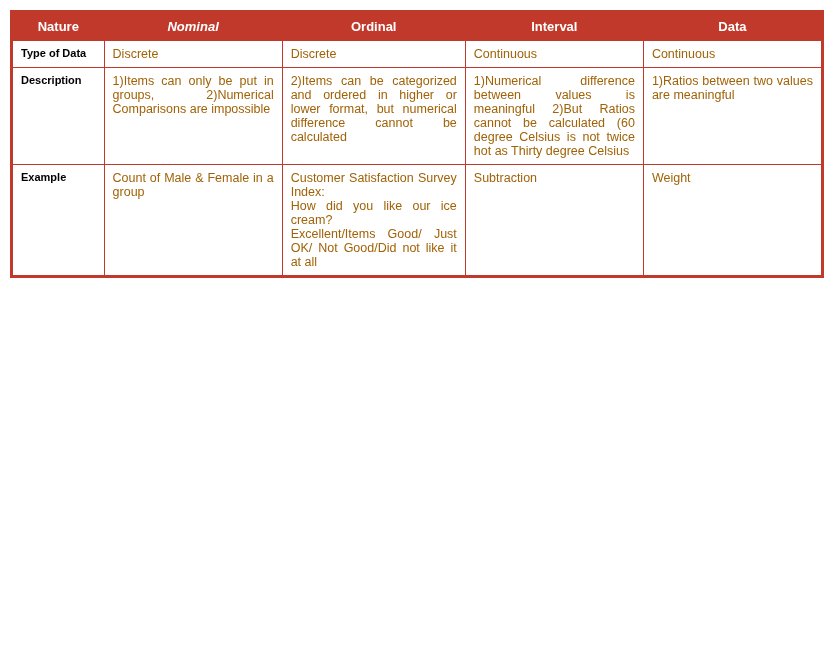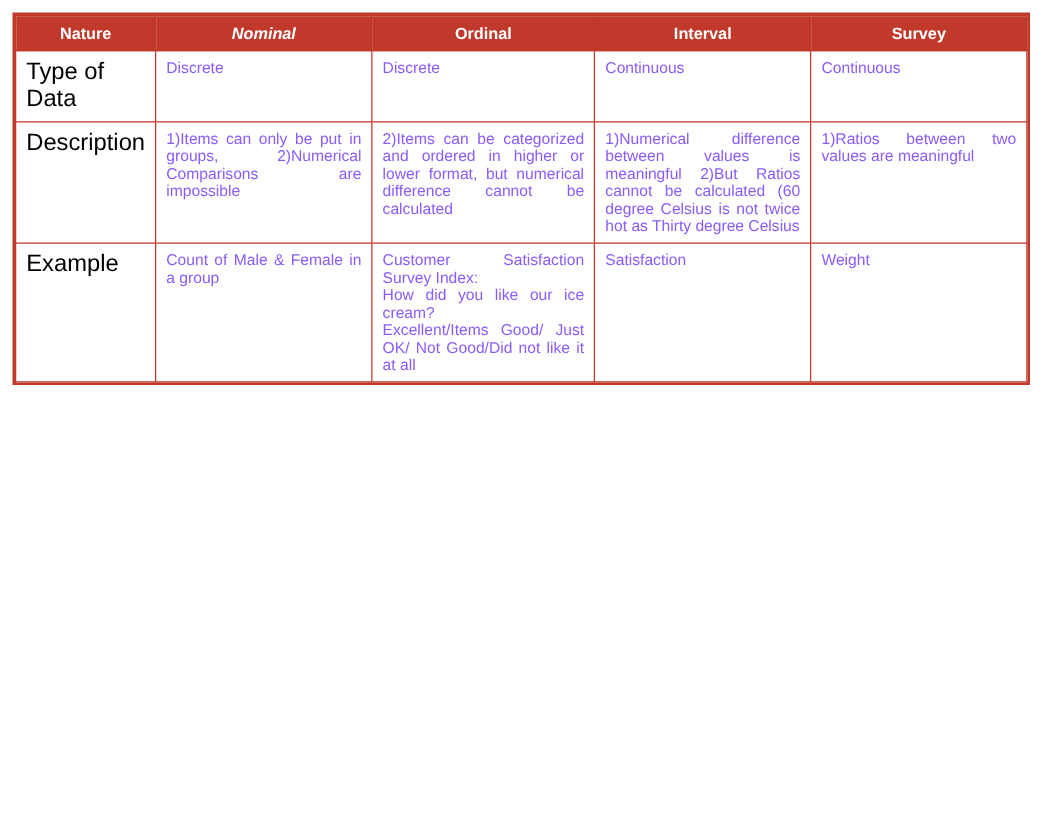--- a/index.html
+++ b/index.html
@@ -27,27 +27,27 @@
       margin-top: 32px;
     }
     thead th {
       background-color: #c0392b;
       color: #fff;
       text-align: center;
       font-weight: bold;
       font-size: 13px;
     }
     tbody td:first-child {
-      font-weight: normal;
-      font-size: 19px;
+      font-weight: bold;
+      font-size: 11px;
       color: #000;
       width: 90px;
     }
     tbody td {
-      color: #8b5cf6;
+      color: #a16207;
       font-size: 12.5px;
       text-align: justify;
     }
     tbody td:first-child {
       color: #000;
       text-align: left;
     }
     .col-nature { width: 90px; }
     .col-nominal { width: 175px; font-style: italic; }
     .col-ordinal { width: 180px; }
@@ -58,21 +58,21 @@
 <body>
 
 <div class="table-wrapper">
   <table>
     <thead>
       <tr>
         <th class="col-nature">Nature</th>
         <th class="col-nominal">Nominal</th>
         <th class="col-ordinal">Ordinal</th>
         <th class="col-interval">Interval</th>
-        <th class="col-ratio">Survey</th>
+        <th class="col-ratio">Data</th>
       </tr>
     </thead>
     <tbody>
 
       <tr>
         <td>Type of Data</td>
         <td>Discrete</td>
         <td>Discrete</td>
         <td>Continuous</td>
         <td>Continuous</td>
@@ -87,18 +87,18 @@
       </tr>
 
 
 
       <tr>
         <td>Example</td>
         <td>Count of Male &amp; Female in a group</td>
         <td style="white-space: pre-line;">Customer Satisfaction Survey Index:
 How did you like our ice cream?
 Excellent/Items Good/ Just OK/ Not Good/Did not like it at all</td>
-        <td>Satisfaction</td>
+        <td>Subtraction</td>
         <td>Weight</td>
       </tr>
     </tbody>
   </table>
 </div>
 
 </body></html>

